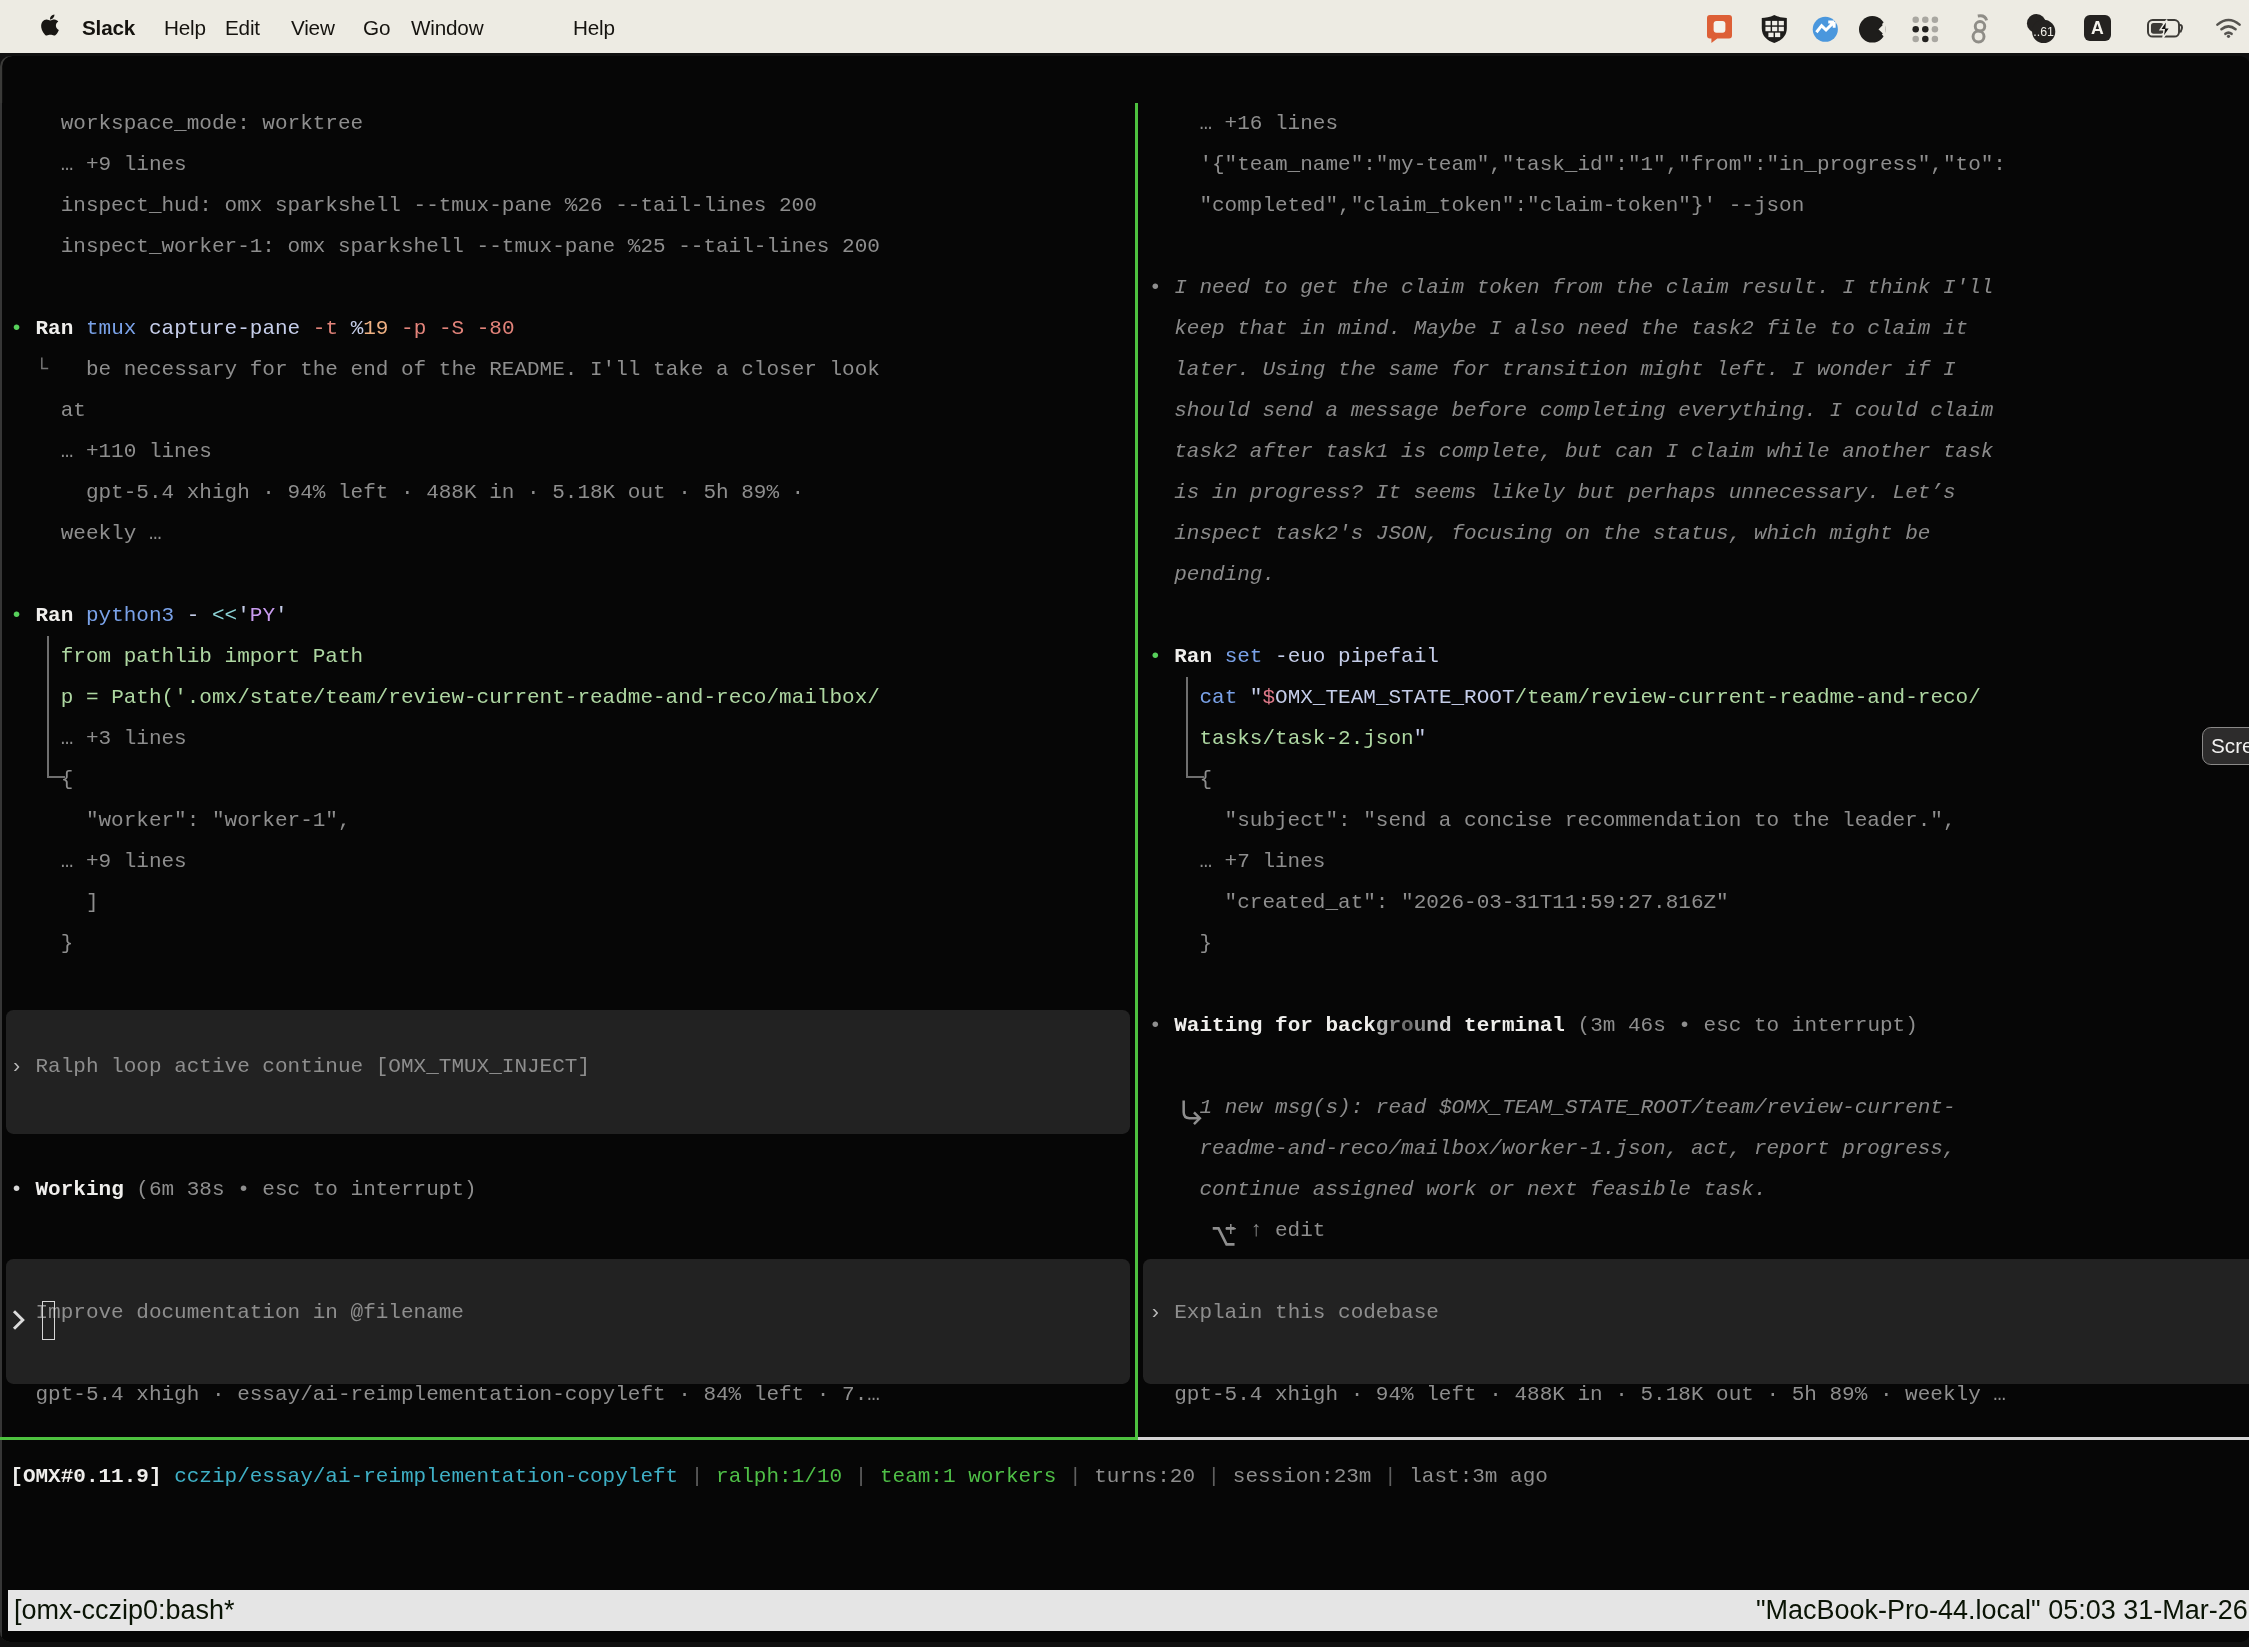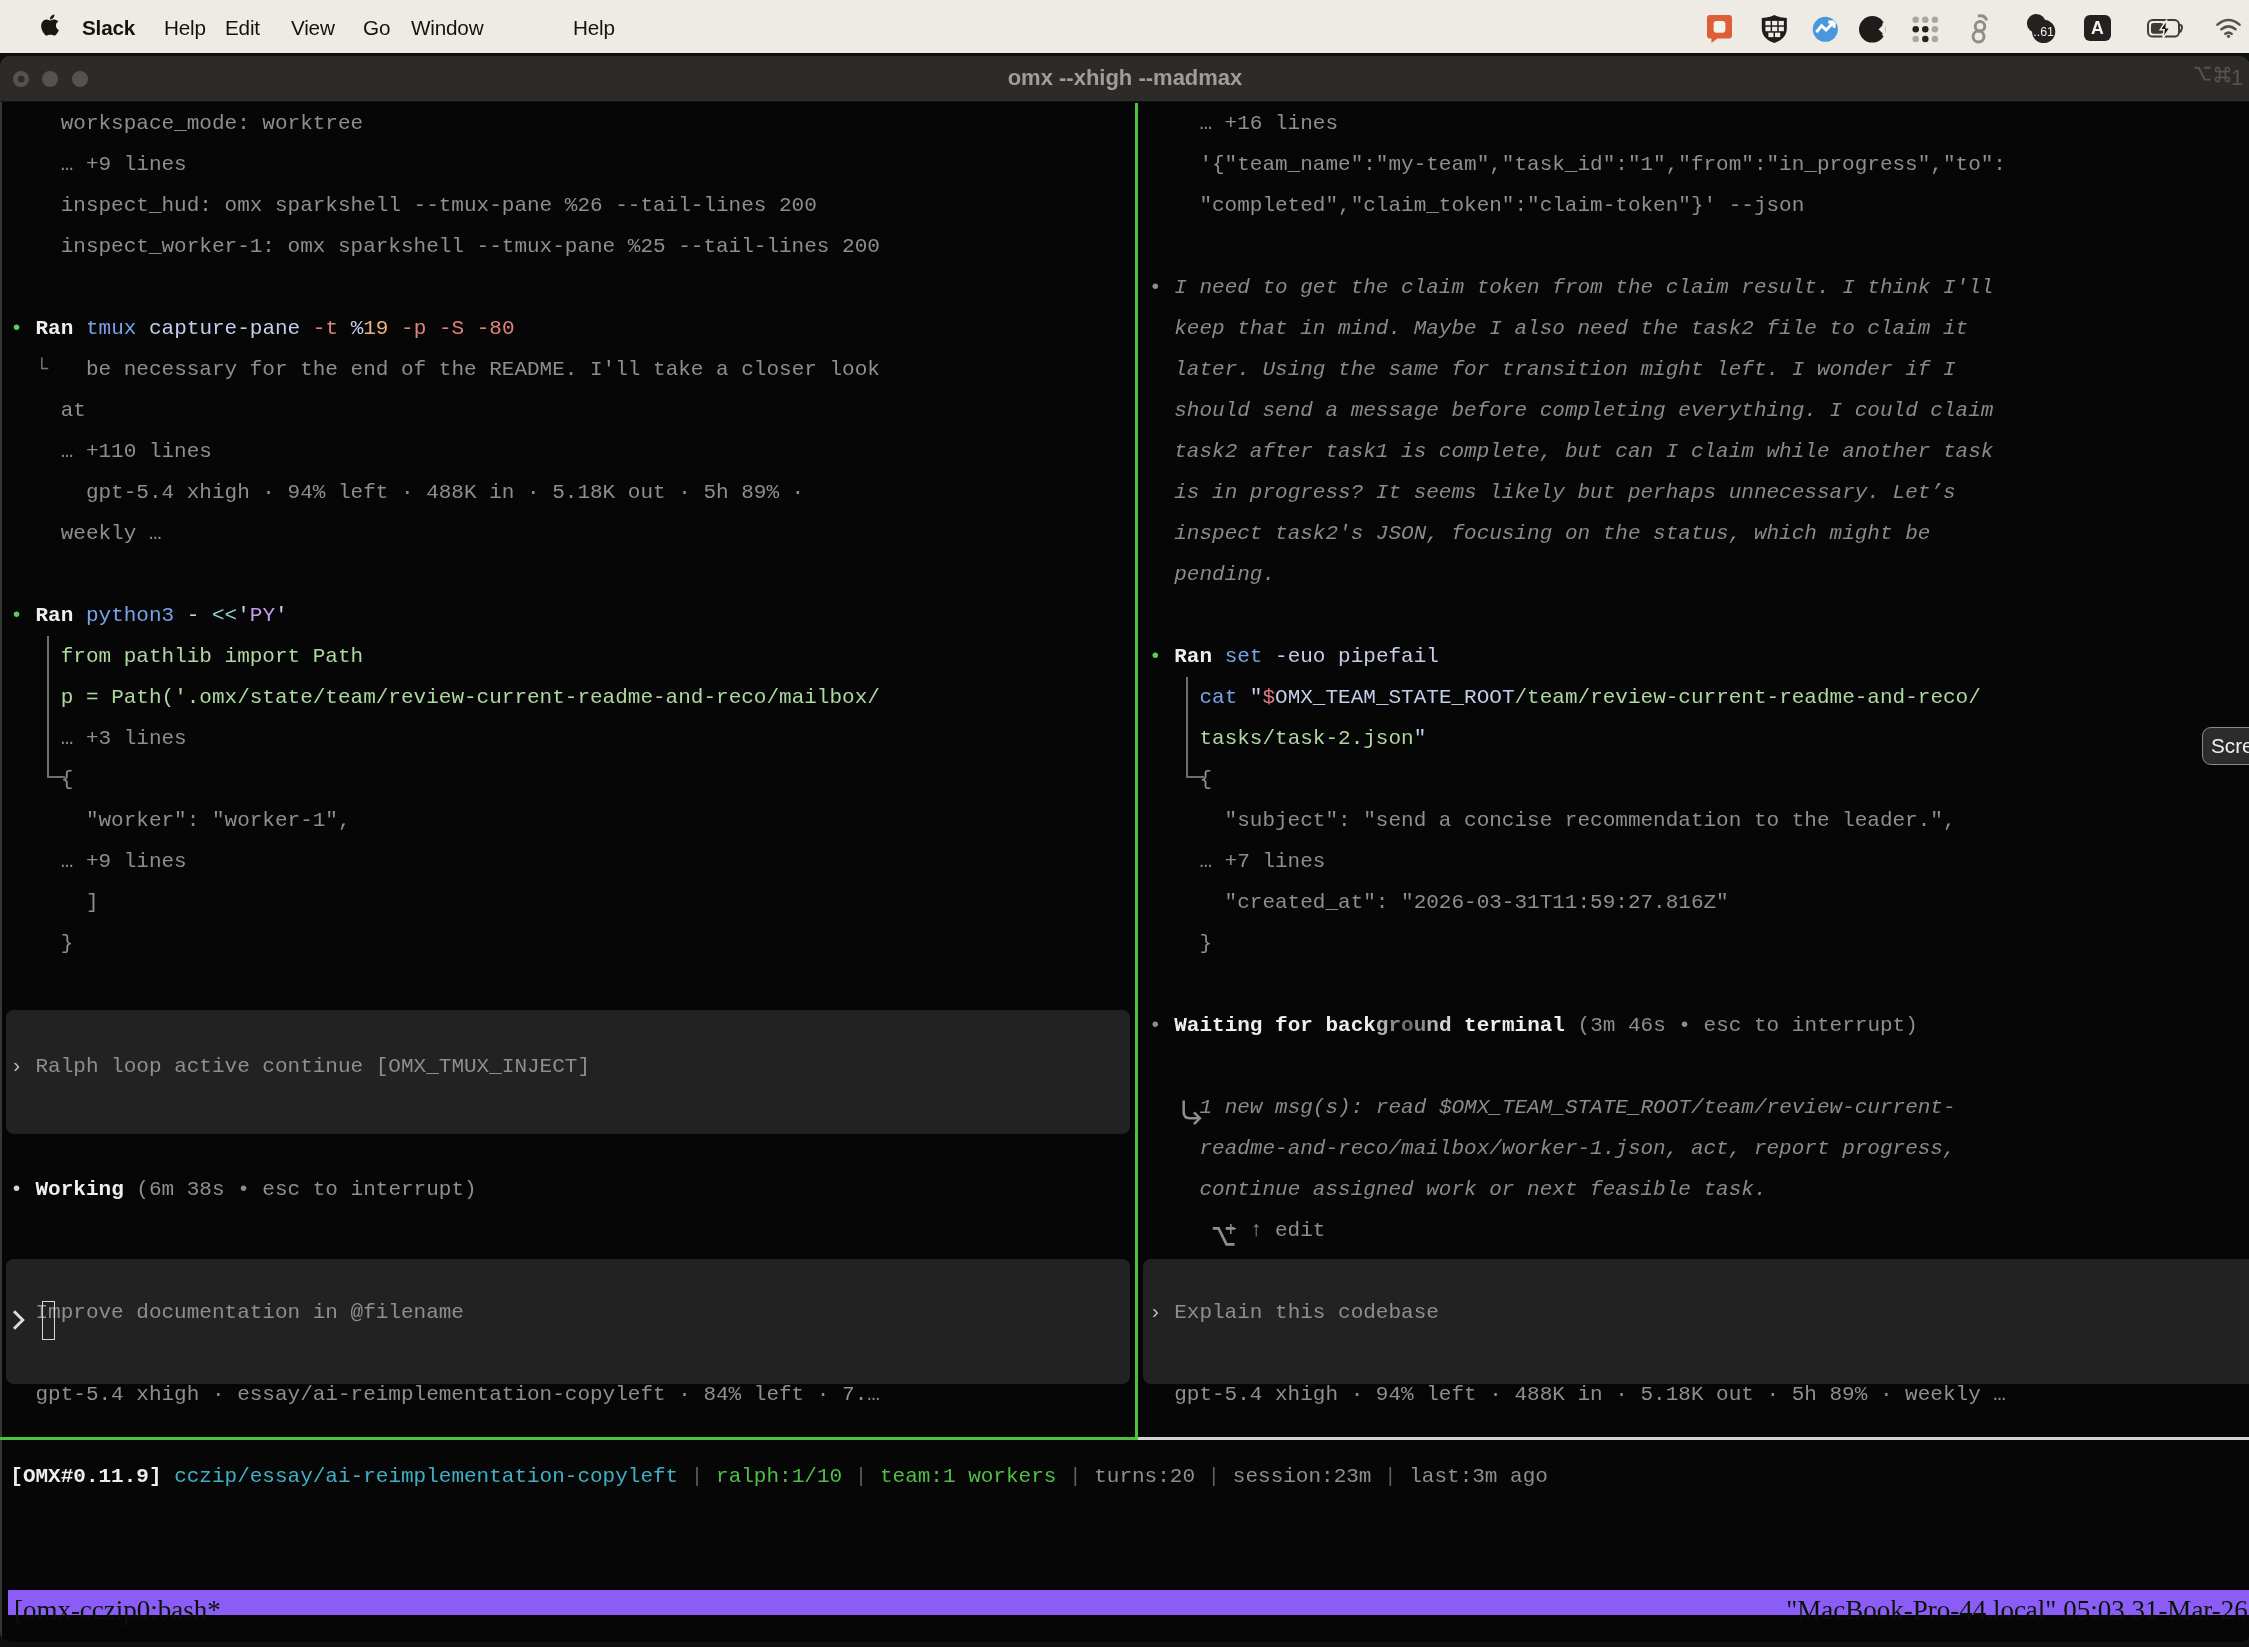--- a/index.html
+++ b/index.html
@@ -29,21 +29,21 @@
 i.gn{color:#4fbf47}
 i.se{color:#5f5f5f}
 i.wb{color:#d8d8d8}
 i.s1{color:#b0b0b0;font-weight:700}
 i.s2{color:#8a8a8a;font-weight:700}
 i.s3{color:#707070;font-weight:700}
 i.s4{color:#d5d5d5;font-weight:700}
 .box{position:absolute;background:#222222;border-radius:7.4px}
 .abs{position:absolute}
 #tooltip{position:absolute;left:2202px;top:624px;width:55px;height:36px;background:#2d2c2c;border:1.5px solid #8a8988;border-radius:8.9px;color:#f3f2f1;font:400 20.7px "Liberation Sans",sans-serif;line-height:36px;padding-left:8px}
-#statusbar{position:absolute;left:8px;top:1487px;width:2242px;height:25px;background:#8b5cf6;color:#0a1405;font-family:Liberation Serif, serif;font-size:27px;line-height:41px;white-space:pre}
+#statusbar{position:absolute;left:8px;top:1487px;width:2242px;height:41px;background:#e5e5e5;color:#0a1405;font-family:Liberation Sans, sans-serif;font-size:27px;line-height:41px;white-space:pre}
 </style></head>
 <body>
 
 <svg width="0" height="0" style="position:absolute">
 <defs>
 <g id="arr-ret">
   <path d="M5 2 L5 18 Q5 26 13 26 L25 26" fill="none" stroke="currentColor" stroke-width="3.4"></path>
   <path d="M19 18 L27 26 L19 34" fill="none" stroke="currentColor" stroke-width="3.4"></path>
 </g>
 <g id="opt">
@@ -137,36 +137,20 @@
  <g fill="none" stroke="#55534f" stroke-width="4.2" stroke-linecap="round">
   <path d="M4 12 Q22 -3 40 12"></path>
   <path d="M10.5 19.5 Q22 10 33.5 19.5"></path>
   <path d="M17 27 Q22 23 27 27"></path>
  </g>
  <circle cx="22" cy="31" r="2.6" fill="#55534f"></circle>
 </svg>
 
 </div>
 <div id="win">
-  <div id="titlebar">
-    <div class="tl" style="left:12.5px"></div>
-    <div class="tl" style="left:42px"></div>
-    <div class="tl" style="left:72px"></div>
-    <svg style="position:absolute;left:15.5px;top:17.7px" width="10.3" height="10.3" viewBox="0 0 14 14">
-        <circle cx="7" cy="7" r="4.5" fill="#2c2b28"></circle>
-      </svg>
-    <div id="title">omx --xhigh --madmax</div>
-    <svg class="abs" style="left:2194px;top:10.3px" width="17.7" height="16" viewBox="0 0 33 29">
-        <use href="#opt" style="color:#56544f"></use>
-      </svg>
-    <svg class="abs" style="left:2214px;top:9.6px" width="17" height="17" viewBox="0 0 24 24">
-      <path d="M8 8 H16 V16 H8 Z M8 8 H5.2 A3 3 0 1 1 8 5.2 V8 M16 8 V5.2 A3 3 0 1 1 18.8 8 H16 M16 16 H18.8 A3 3 0 1 1 16 18.8 V16 M8 16 V18.8 A3 3 0 1 1 5.2 16 H8" fill="none" stroke="#56544f" stroke-width="2.3"></path>
-    </svg>
-    <div class="abs" style="left:2231px;top:8.9px;font:400 22px 'Liberation Sans',sans-serif;color:#56544f">1</div>
-  </div>
   <div id="termwrap" style="position:absolute;left:0;top:47px;width:2250px;height:1540px;background:#060606">
     <div class="abs" style="left:0;top:0;width:1.5px;height:1540px;background:#363636"></div>
 
     <div class="box" style="left:5.9px;top:907px;width:1124px;height:124px"></div>
     <div class="box" style="left:5.9px;top:1156px;width:1124px;height:125px"></div>
     <div class="box" style="left:1143px;top:1156px;width:1115px;height:125px"></div>
 
     <div class="abs" style="left:1135px;top:0;width:3px;height:1337px;background:#4dc13f"></div>
     <div class="abs" style="left:0;top:1334px;width:1135px;height:3px;background:#4dc13f"></div>
     <div class="abs" style="left:1138px;top:1334px;width:1112px;height:3px;background:#d2d2d2"></div>

